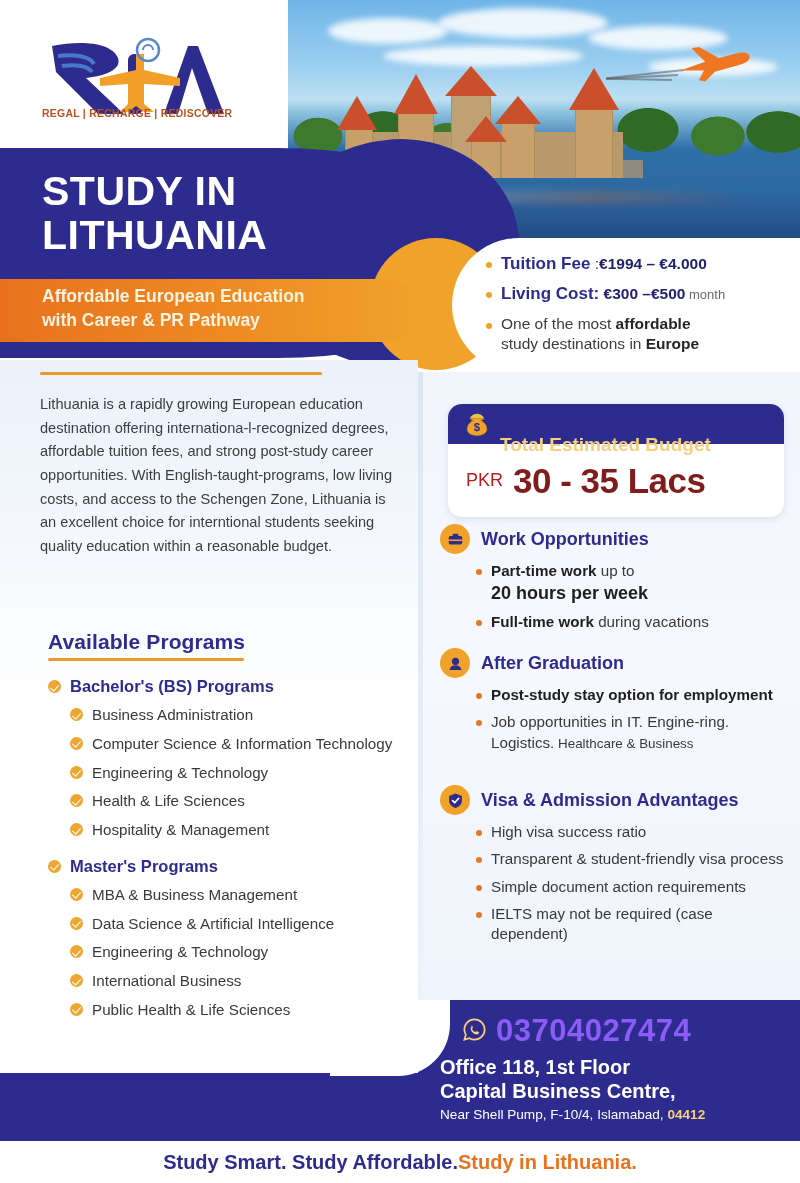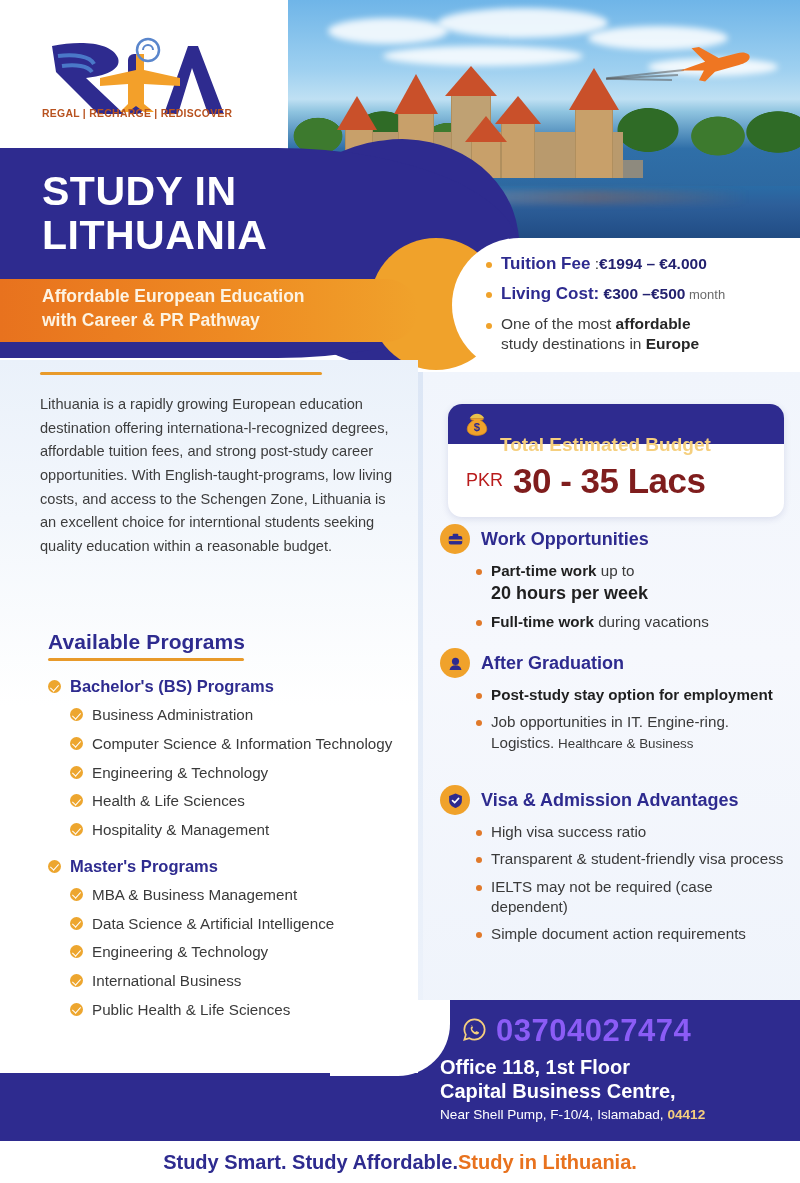--- a/index.html
+++ b/index.html
@@ -517,25 +517,25 @@
       <div class="rb-item">
         <span class="rb-dot"></span>
         <span class="rb-text">High visa success ratio</span>
       </div>
       <div class="rb-item">
         <span class="rb-dot"></span>
         <span class="rb-text">Transparent &amp; student-friendly visa process</span>
       </div>
       <div class="rb-item">
         <span class="rb-dot"></span>
+        <span class="rb-text">Simple document action requirements</span>
+      </div>
+      <div class="rb-item">
+        <span class="rb-dot"></span>
         <span class="rb-text">IELTS may not be required (case dependent)</span>
-      </div>
-      <div class="rb-item">
-        <span class="rb-dot"></span>
-        <span class="rb-text">Simple document action requirements</span>
       </div>
     </div>
   </div>
 
   <div class="footer-blue"></div>
   <div class="footer-band"></div>
   <div class="footer-notch"></div>
 
   <div class="phone-row">
     <span>

